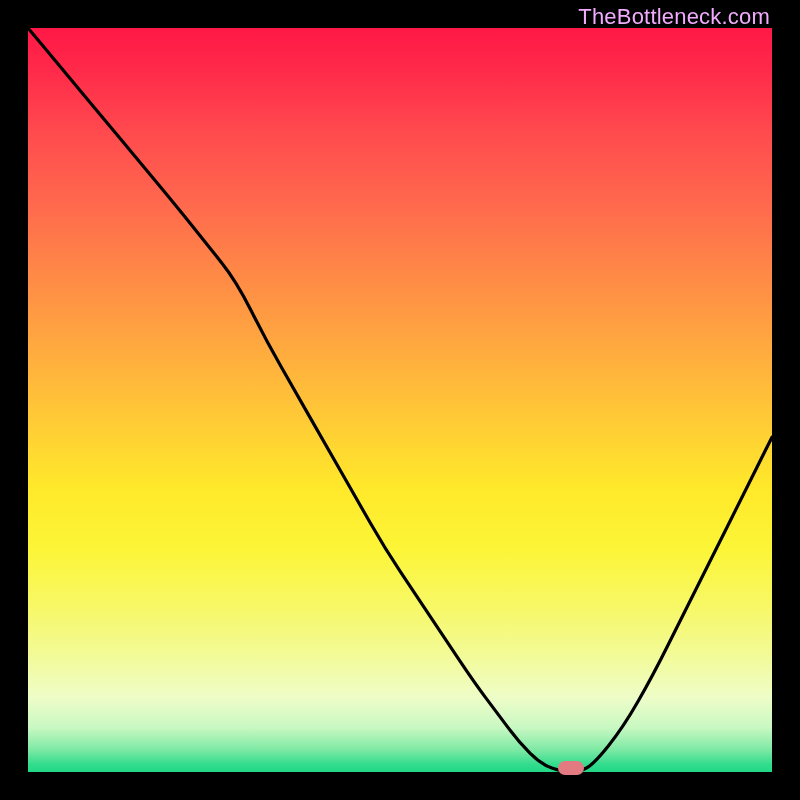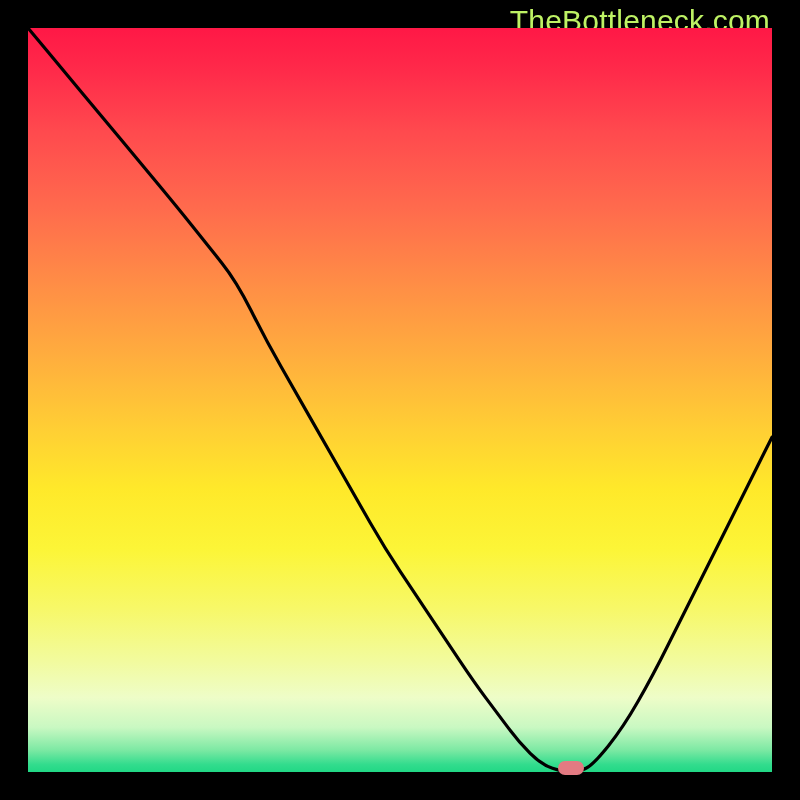--- a/index.html
+++ b/index.html
@@ -42,22 +42,22 @@
       #c9f8c2 94%,
       #7ee9a4 97%,
       #32dc8d 99%,
       #21d885 100%
     );
   }
   .watermark {
     position: absolute;
     top: 4px;
     right: 30px;
-    color: #bef264;
-    font-size: 30px;
+    color: #f0abfc;
+    font-size: 22px;
     letter-spacing: 0.2px;
     user-select: none;
   }
   svg.curve {
     position: absolute;
     left: 0;
     top: 0;
     width: 744px;
     height: 744px;
     overflow: visible;

